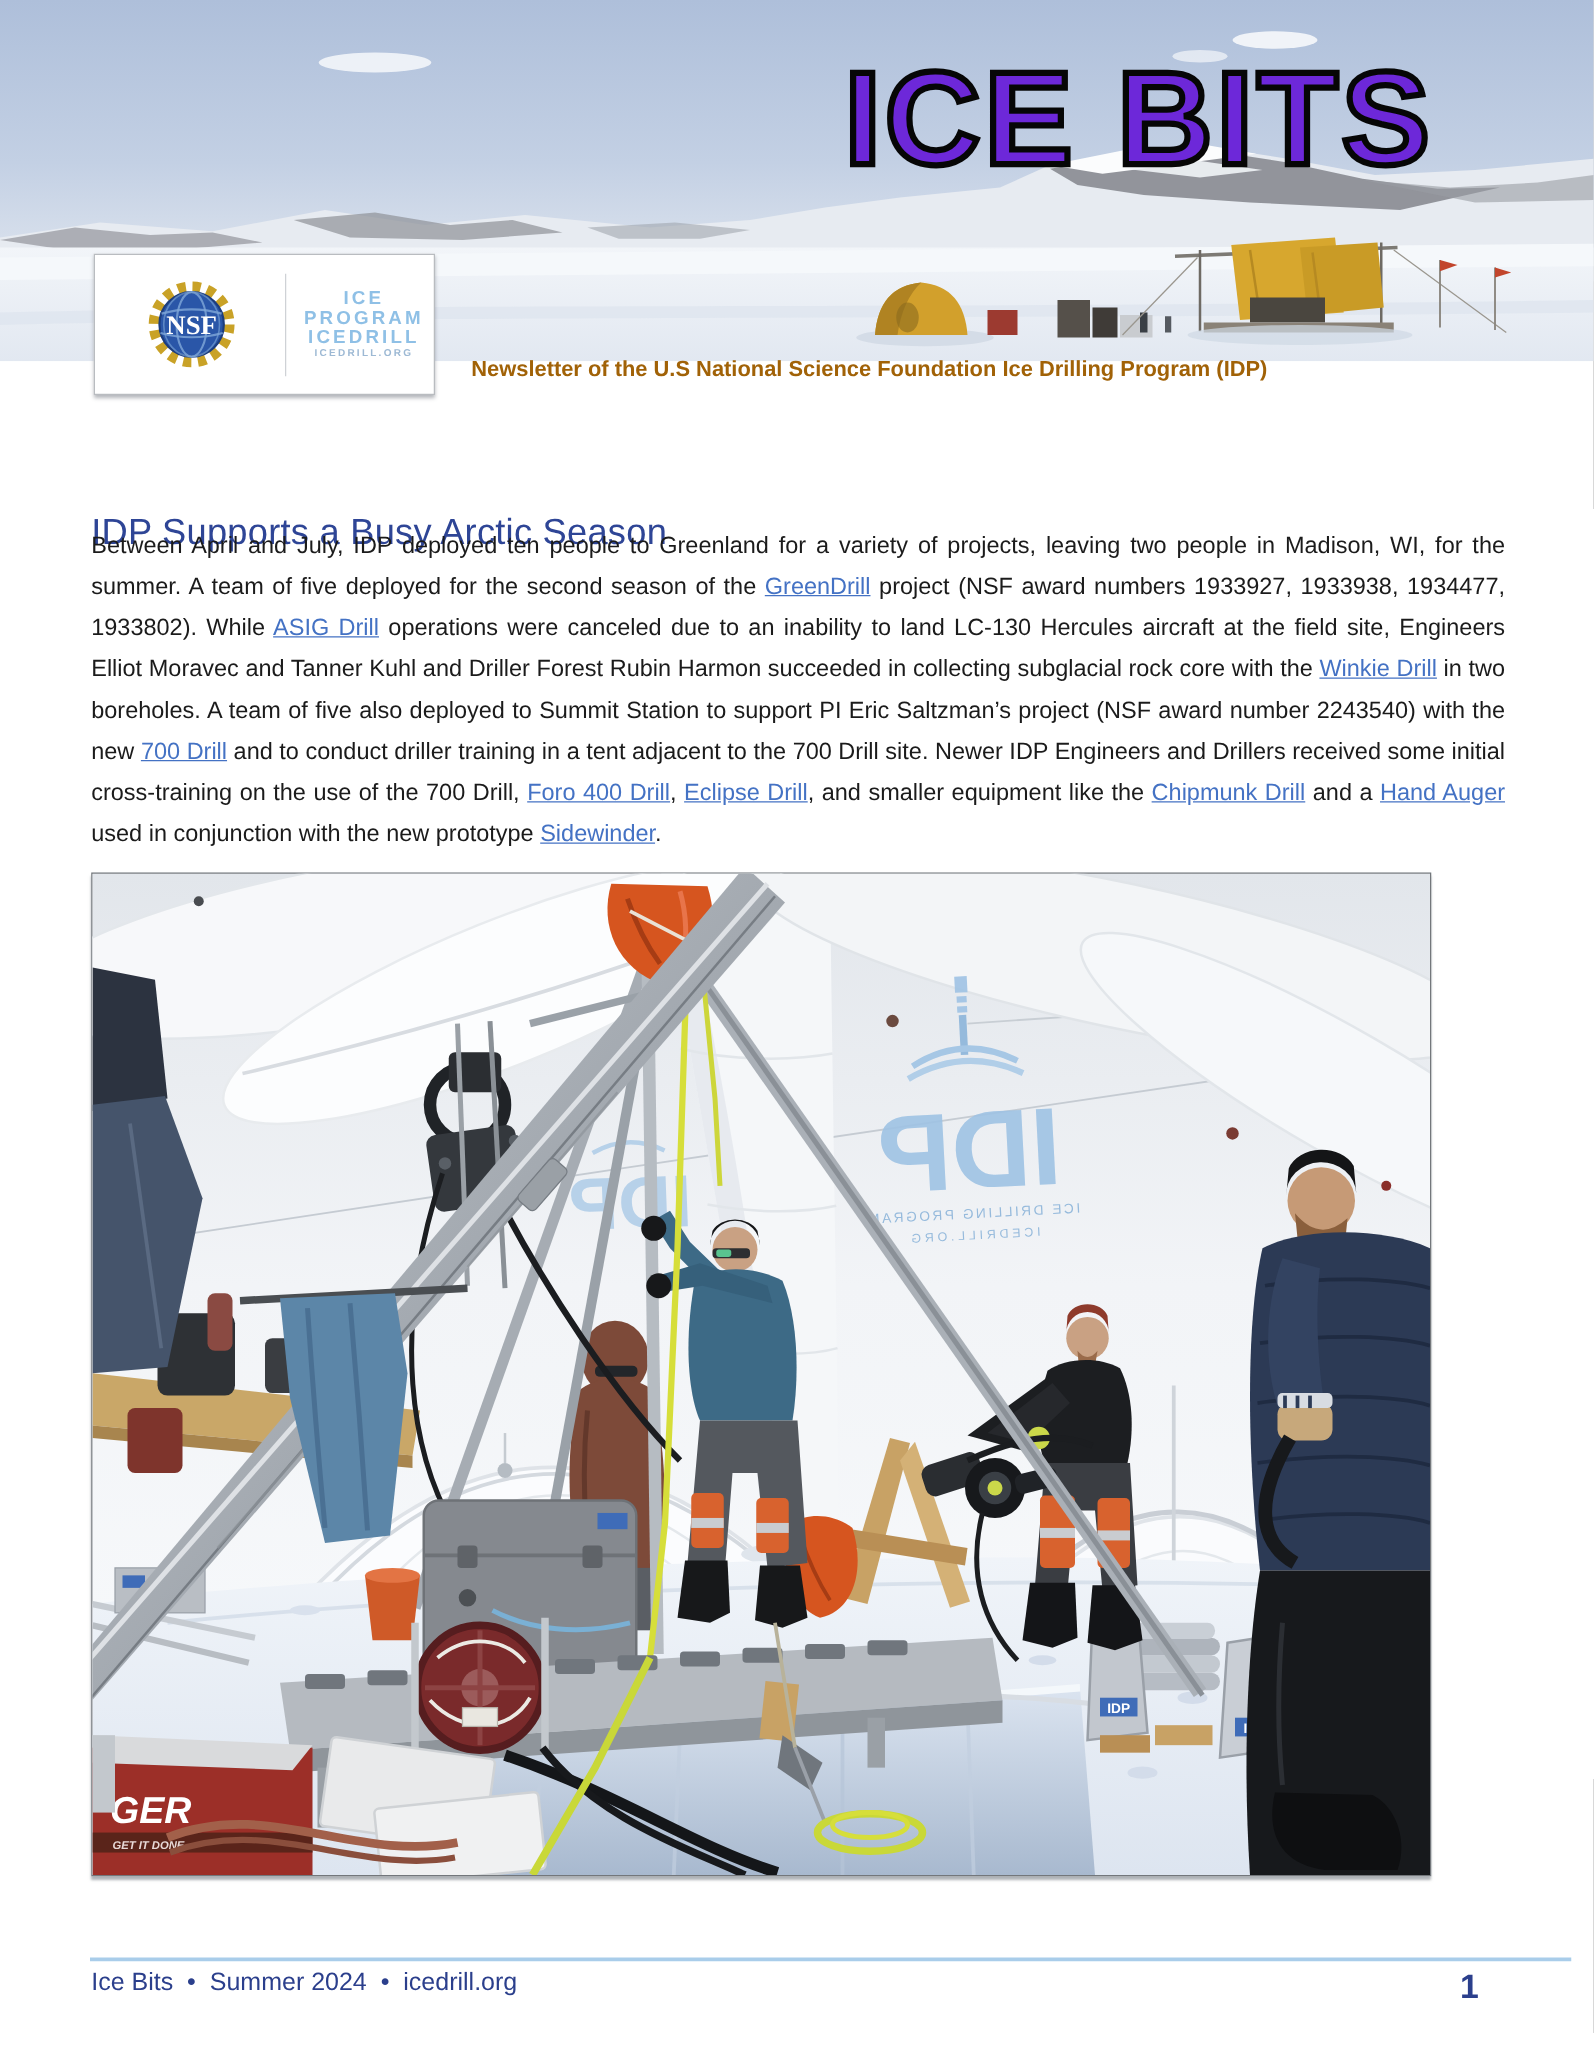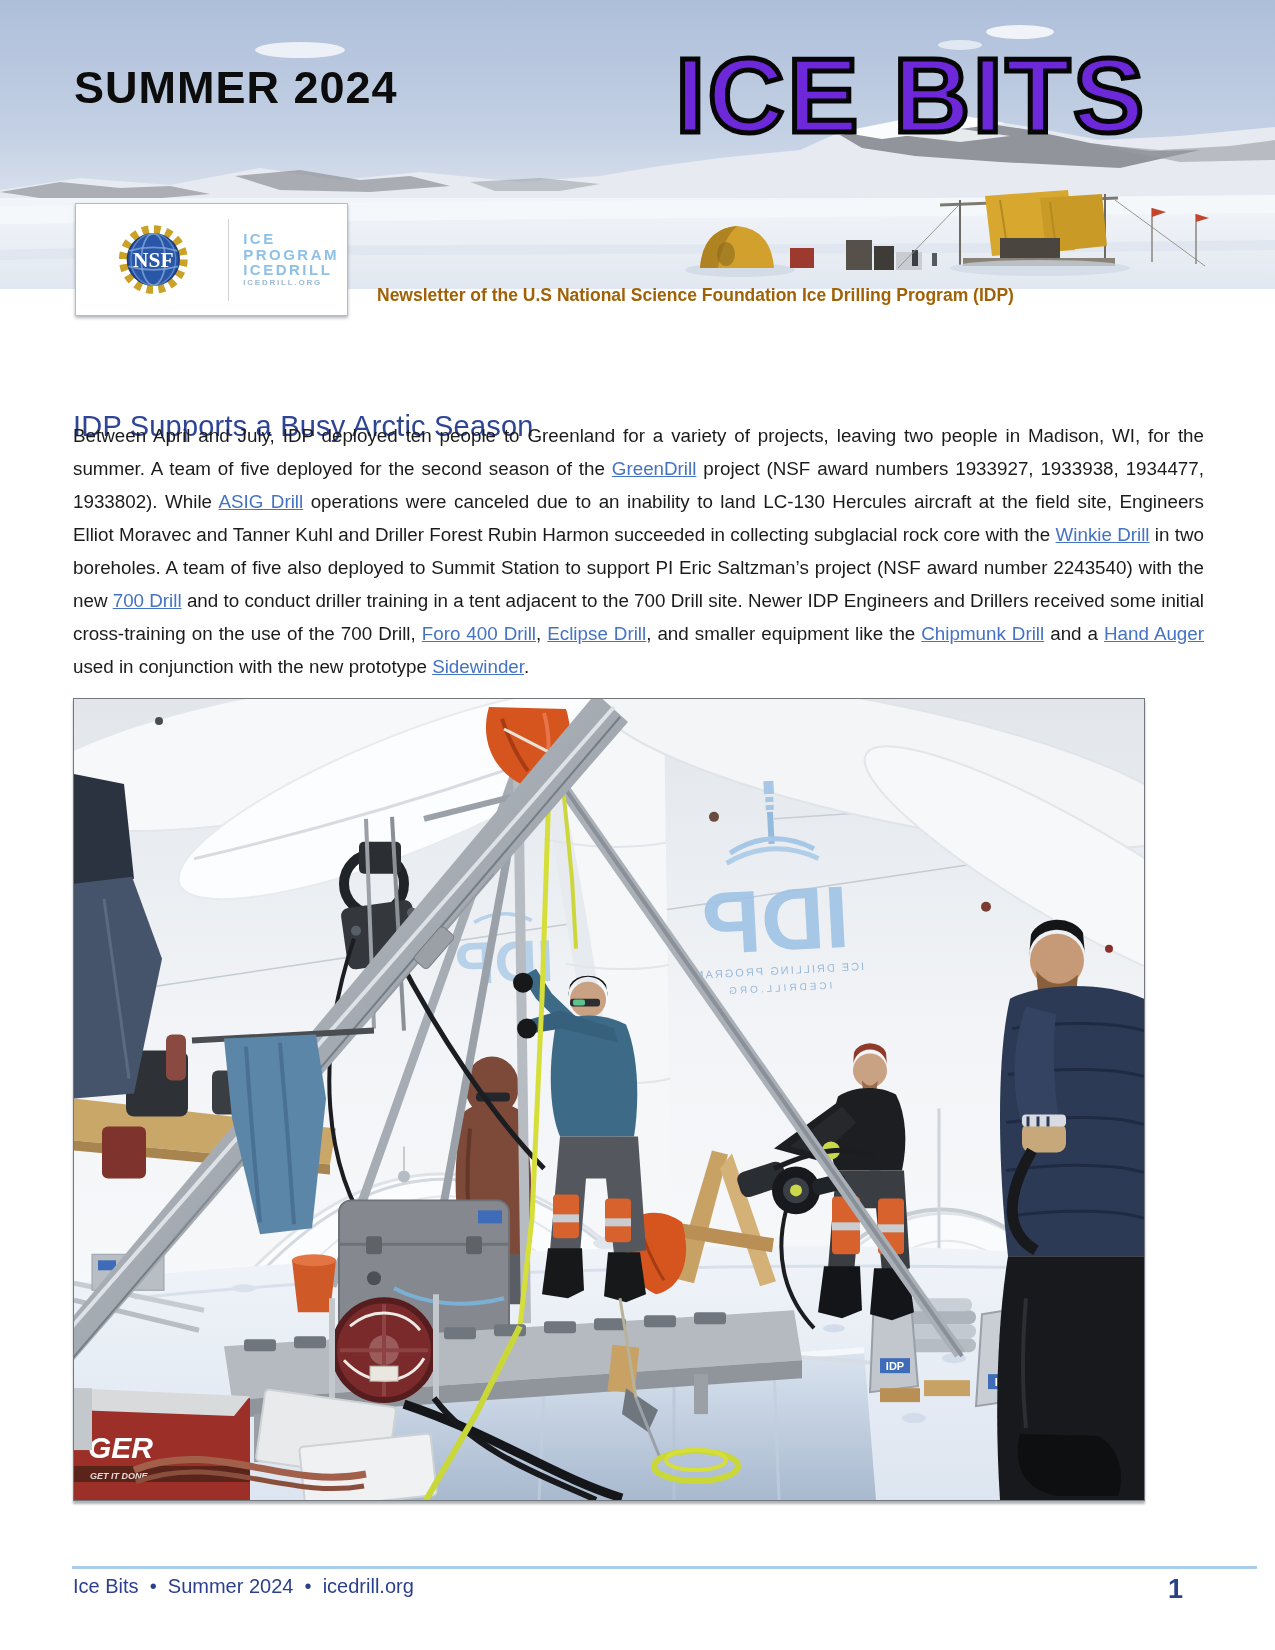--- a/index.html
+++ b/index.html
@@ -15,21 +15,21 @@
 
   
   .masthead{position:absolute;left:0;top:0;width:1275px;height:289px;}
   .masthead svg{display:block;width:100%;height:100%;}
   .issue{position:absolute;left:74px;top:62px;font-size:45px;font-weight:800;letter-spacing:1px;color:#0c0c0c;}
   .title{position:absolute;left:595px;top:40px;width:552px;text-align:right;font-size:106px;line-height:1.05;
          font-weight:bold;color:#6d28d9;letter-spacing:3px;-webkit-text-stroke:5px #060606;}
   .logo-box{position:absolute;left:75px;top:203px;width:273px;height:113px;background:#fff;
             border:1px solid #b9bcc0;box-shadow:0 2px 3px rgba(40,45,60,.35);display:flex;align-items:center;padding:16px 8px;}
   .logo-box .divider{width:1px;height:82px;background:#cfd2d6;margin:0 9px 0 5px;}
-  .idp-logo{display:flex;align-items:center;}
+  .idp-logo{display:flex;align-items:center;text-align:center;}
   .idp-text{margin-left:6px;line-height:1.02;}
   .idp-text .l{font-size:15px;font-weight:bold;letter-spacing:2.5px;color:#8fc0e6;}
   .idp-text .u{font-size:8px;font-weight:bold;letter-spacing:1.8px;color:#9db9d4;margin-top:2px;}
   .tagline{position:absolute;left:377px;top:285px;font-size:17.5px;font-weight:bold;color:#a16207;}
 
   
   .article-heading{position:absolute;left:73px;top:374px;font-size:29px;font-weight:normal;color:var(--heading-blue);letter-spacing:.2px;margin-top:36px;}
   .article-body{position:absolute;left:73px;top:419px;width:1131px;font-size:18.8px;line-height:33px;
                 text-align:justify;color:#1b1b1b;}
   .doclink{color:var(--link-blue);text-decoration:underline;cursor:pointer;}
@@ -102,21 +102,20 @@
       <rect x="963" y="258" width="152" height="8" fill="#8a8277"></rect>
       <line x1="1115" y1="200" x2="1205" y2="266" stroke="#9a968e" stroke-width="1"></line>
       <line x1="958" y1="206" x2="898" y2="268" stroke="#9a968e" stroke-width="1"></line>
       <line x1="1152" y1="208" x2="1152" y2="262" stroke="#8a867e" stroke-width="1.5"></line>
       <line x1="1196" y1="214" x2="1196" y2="264" stroke="#8a867e" stroke-width="1.5"></line>
       <polygon points="1152,208 1166,212 1152,217" fill="#c2452c"></polygon>
       <polygon points="1196,214 1209,218 1196,222" fill="#c2452c"></polygon>
       <ellipse cx="1040" cy="268" rx="90" ry="8" fill="#cfd8e4" opacity="0.7"></ellipse>
     </svg>
 
-    <div class="issue">SUMMER 2024</div>
     <div class="title">ICE BITS</div>
 
     <div class="logo-box">
 
       <svg width="92" height="92" viewBox="0 0 92 92" aria-hidden="true">
         <circle cx="46" cy="46" r="33" fill="none" stroke="#c9a227" stroke-width="14" stroke-dasharray="7.2 5.8"></circle>
         <circle cx="46" cy="46" r="30" fill="#2a56a8"></circle>
         <circle cx="46" cy="46" r="30" fill="none" stroke="#1c3d7e" stroke-width="2"></circle>
         <ellipse cx="46" cy="46" rx="14" ry="30" fill="none" stroke="#7fa8d8" stroke-width="2" opacity="0.8"></ellipse>
         <ellipse cx="46" cy="46" rx="26" ry="30" fill="none" stroke="#7fa8d8" stroke-width="1.5" opacity="0.6"></ellipse>

